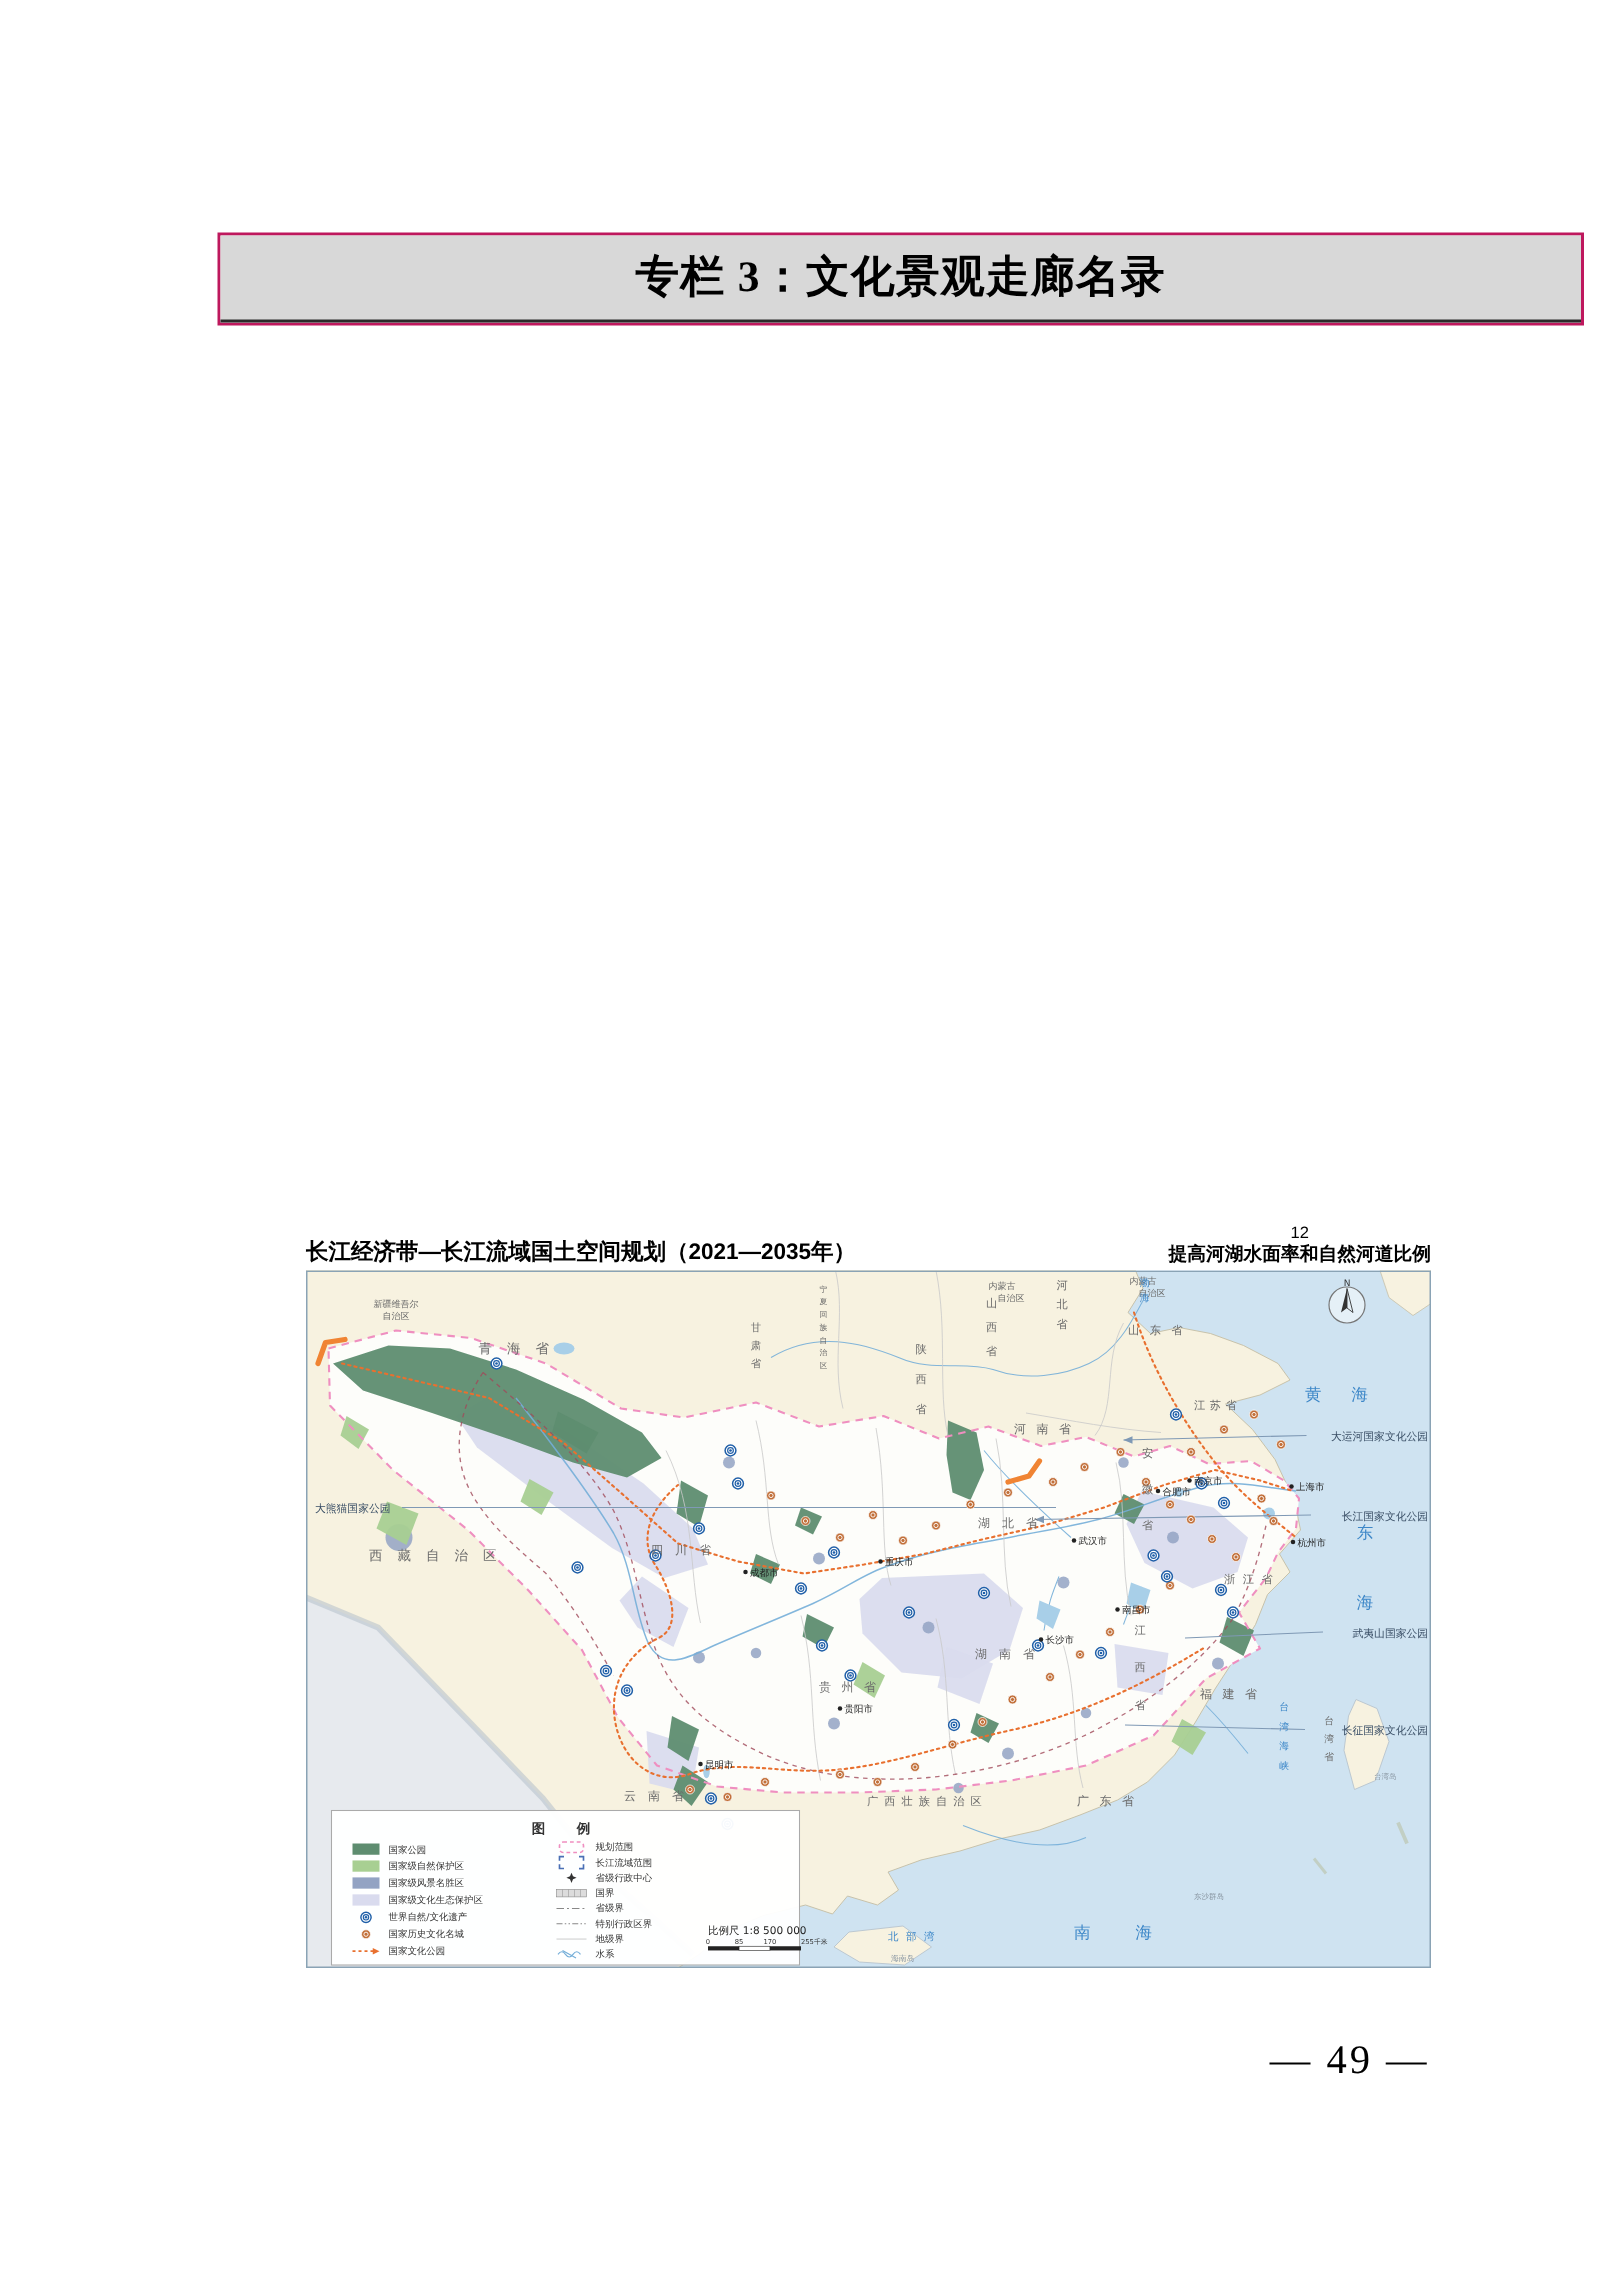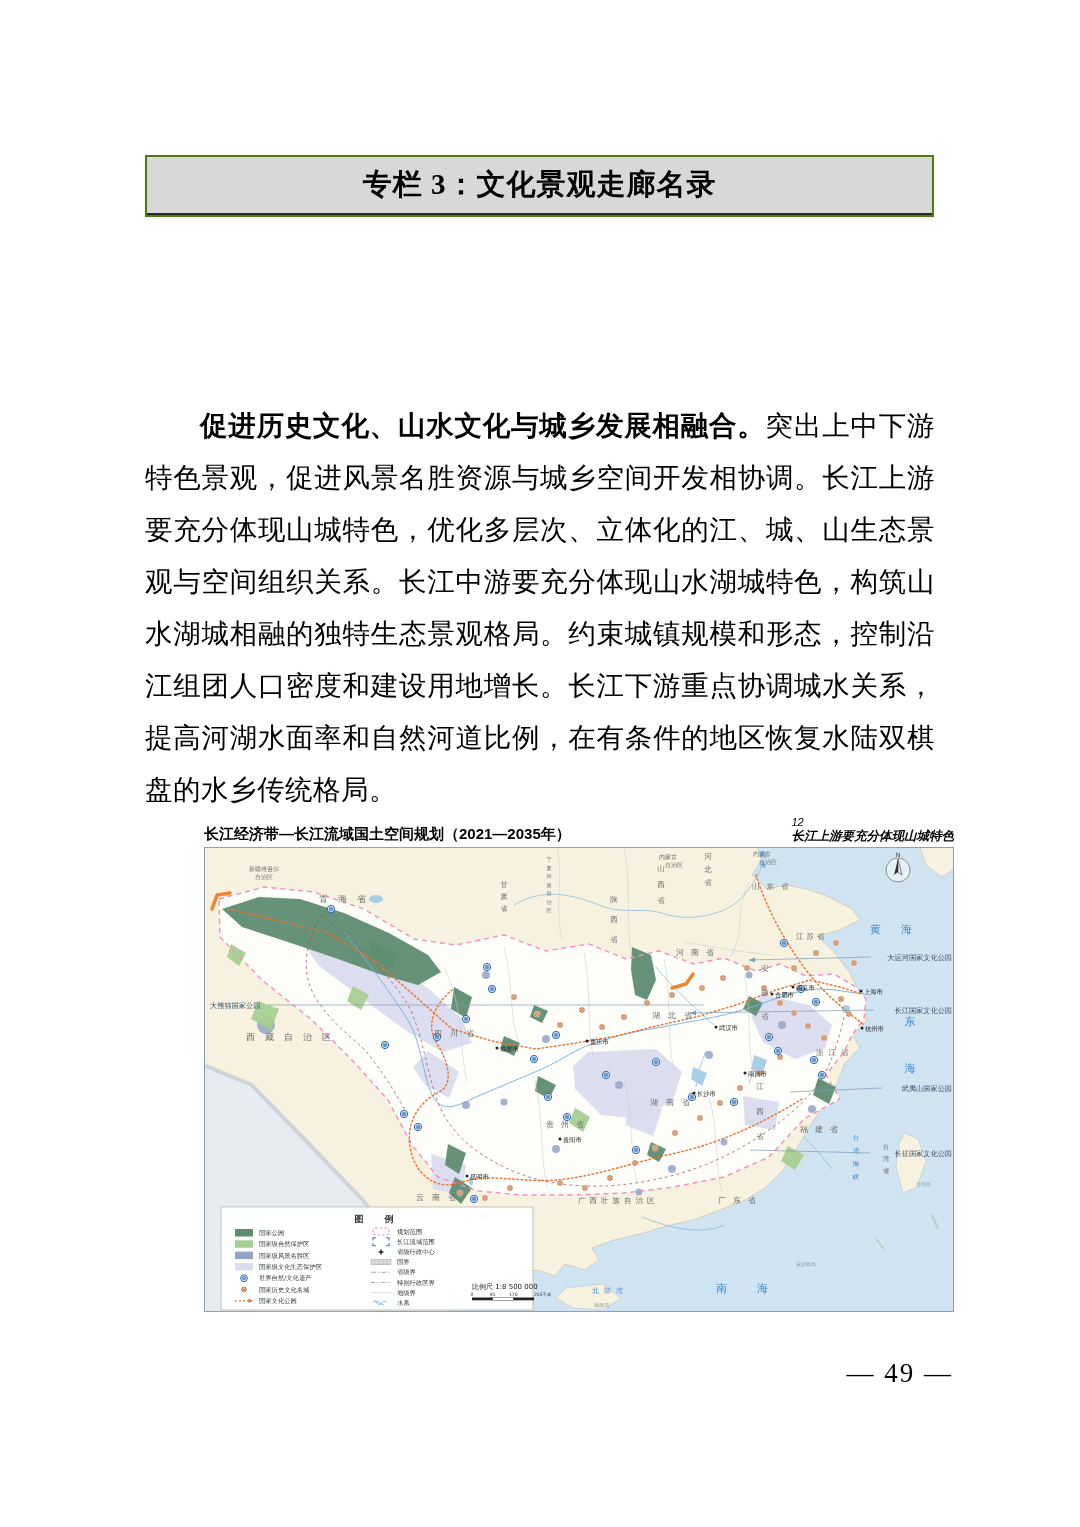--- a/index.html
+++ b/index.html
@@ -1,61 +1,60 @@
 <!DOCTYPE html>
 <html><head>
 <meta charset="utf-8">
 <style>
   html,body{margin:0;padding:0;background:#fff;}
   .page{position:relative;width:1080px;height:1527px;background:#ffffff;
         font-family:"Liberation Serif","DejaVu Serif",serif;color:#000;overflow:hidden;}
 
   
-  .panel{position:absolute;left:145px;top:155px;width:789px;border:2px solid #4d7c0f;box-sizing:border-box;}
+  .panel{position:absolute;left:145px;top:155px;width:911px;border:2px solid #be185d;box-sizing:border-box;}
   .panel-title{background:#d8d8d8;border-bottom:2px solid #2a2a2a;text-align:center;
                font-size:29px;font-weight:bold;padding:8px 0;letter-spacing:1px;}
   .panel-body{padding:8px 10px 14px 12px;font-size:27.5px;line-height:41px;text-align:justify;}
   .panel-body p{margin:0;}
   .panel-body p.ind{text-indent:2em;}
 
   
   .para{position:absolute;left:145px;top:372px;width:790px;font-size:27.5px;line-height:52px;
         text-align:justify;text-indent:2em;letter-spacing:.5px;}
 
   
   .map-block{position:absolute;left:178px;top:816px;width:750px;margin-left:26px;}
   .map-header{display:flex;justify-content:space-between;align-items:flex-end;margin-bottom:3px;
               font-family:"Liberation Sans","DejaVu Sans",sans-serif;}
   .map-title-left{font-size:15px;font-weight:bold;}
-  .map-title-right{text-align:left;font-size:12.5px;font-weight:bold;line-height:1.2;font-style:italic;}
+  .map-title-right{text-align:center;font-size:12.5px;font-weight:bold;line-height:1.2;}
   .fig-no{font-size:11px;font-weight:normal;}
   #map-svg{display:block;background:#cfe3f1;}
   #map-svg text{font-family:"DejaVu Sans","Liberation Sans",sans-serif;}
   .approval{font-size:11.5px;margin-top:5px;color:#222;
             font-family:"Liberation Sans","DejaVu Sans",sans-serif;}
 
   .page-num{position:absolute;left:818px;top:1358px;width:135px;text-align:right;font-size:27px;letter-spacing:2px;}
 </style>
 </head>
 <body>
 
 <div class="page">
 
   <div class="panel">
     <div class="panel-title">专栏 3：文化景观走廊名录</div>
   </div>
 
-  <p class="para"><b>促进历史文化、山水文化与城乡发展相融合。</b><span>突出上中下游特色景观，促进风景名胜资源与城乡空间开发相协调。长江上游要充分体现山城特色，优化多层次、立体化的江、城、山生态景观与空间组织关系。长江中游要充分体现山水湖城特色，构筑山水湖城相融的独特生态景观格局。约束城镇规模和形态，控制沿江组团人口密度和建设用地增长。长江下游重点协调城水关系，提高河湖水面率和自然河道比例，在有条件的地区恢复水陆双棋盘的水乡传统格局。</span></p>
 
   <div class="map-block">
     <div class="map-header">
       <div class="map-title-left">长江经济带—长江流域国土空间规划（2021—2035年）</div>
       <div class="map-title-right">
         <div class="fig-no">12</div>
-        <div>长江上游要充分体现山城特色</div>
+        <div>提高河湖水面率和自然河道比例</div>
       </div>
     </div>
     <svg id="map-svg" width="750" height="465" viewBox="0 0 750 465">
         <rect x="0" y="0" width="750" height="465" fill="#cfe3f1"></rect>
         <path d="M0,0 L553,0 L558,12 L548,28 L563,42 L582,38 L603,42 L625,50 L648,62 L656,73 L636,83 L613,89 L631,106 L646,126 L653,141 L659,153 L663,173 L649,189 L656,201 L641,216 L633,236 L619,259 L606,279 L593,301 L579,323 L561,341 L541,353 L516,363 L489,373 L462,379 L436,387 L410,393 L388,401 L395,413 L381,423 L361,417 L351,429 L333,423 L305,430 L281,440 L262,456 L248,465 L0,465 Z" fill="#f7f2e0" stroke="#c4bda4" stroke-width="0.6"></path>
         <path d="M716,0 L750,0 L750,22 L738,30 L722,18 Z" fill="#f7f2e0" stroke="#c4bda4" stroke-width="0.5"></path>
         <path d="M0,218 L48,238 L108,300 L158,352 L198,402 L232,432 L258,456 L246,465 L0,465 Z" fill="#e7eaee"></path>
         <path d="M0,218 L48,238 L108,300 L158,352 L198,402 L232,432 L258,456" fill="none" stroke="#b4bfca" stroke-width="4" opacity="0.55"></path>
         <path d="M15,52 L60,40 L110,45 L160,62 L210,92 L252,98 L300,88 L342,104 L385,97 L422,112 L455,104 L490,117 L520,111 L552,124 L576,117 L602,129 L630,127 L652,140 L662,152 L660,172 L648,188 L640,205 L622,228 L636,252 L600,272 L565,310 L520,330 L470,340 L420,346 L368,348 L318,348 L274,344 L234,330 L208,298 L184,253 L148,213 L108,173 L58,133 L16,90 Z" fill="#fdfdfa"></path>
         <path d="M700,286 L714,292 L722,314 L713,340 L699,346 L692,320 L695,297 Z" fill="#f7f2e0" stroke="#b8c4ce" stroke-width="0.6"></path>

